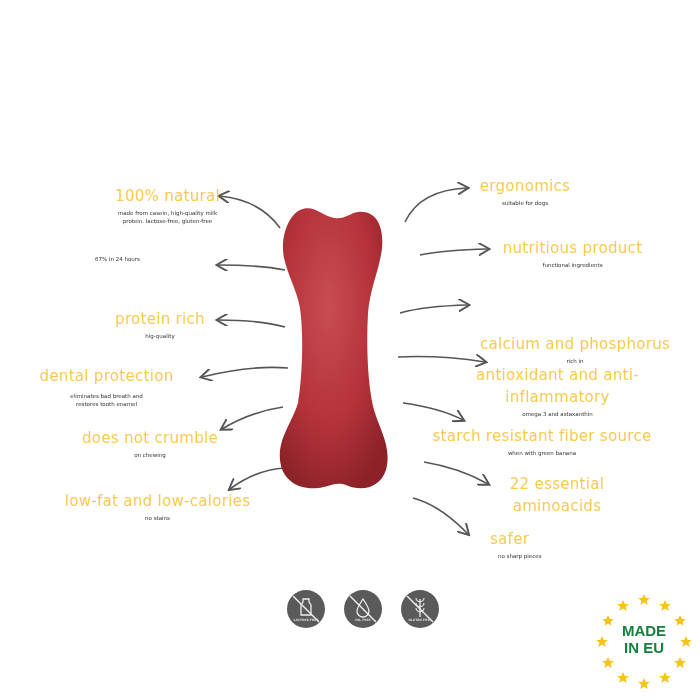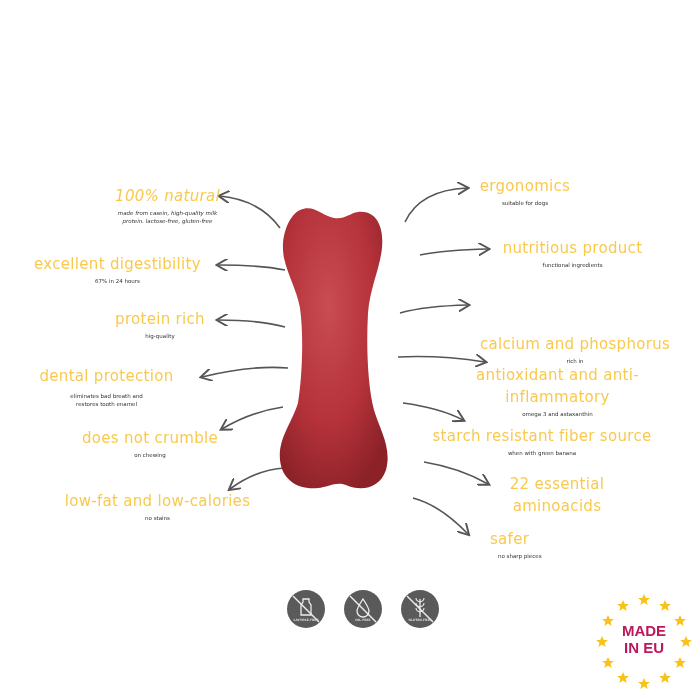--- a/index.html
+++ b/index.html
@@ -7,21 +7,21 @@
   .feat{position:absolute;text-align:center;}
   .feat .title{color:#f9c94e;font-family:"DejaVu Sans",sans-serif;font-size:15px;line-height:22px;letter-spacing:0.3px;white-space:nowrap;}
   .feat .sub{color:#333;font-size:5.5px;line-height:8px;margin-top:2px;}
   svg.arrows{position:absolute;left:0;top:0;}
   .bone{position:absolute;left:258px;top:198px;width:150px;height:300px;}
   .badges{position:absolute;top:590px;left:287px;display:flex;gap:19px;}
   .badge{width:38px;height:38px;border-radius:50%;background:#5a5a5a;position:relative;overflow:hidden;}
   .badge svg{position:absolute;left:0;top:0;}
   .badge .blabel{position:absolute;bottom:6px;left:0;width:100%;text-align:center;color:#ddd;font-size:3px;font-weight:bold;}
   .eu{position:absolute;left:594px;top:592px;width:100px;height:100px;}
-  .eu .eutext{position:absolute;left:0;top:30px;width:100%;text-align:center;color:#be185d;font-weight:bold;font-size:15px;line-height:17px;font-family:"Liberation Sans",sans-serif;}
+  .eu .eutext{position:absolute;left:0;top:30px;width:100%;text-align:center;color:#15803d;font-weight:bold;font-size:15px;line-height:17px;font-family:"Liberation Sans",sans-serif;}
 </style>
 </head>
 <body>
 
 <svg class="arrows" width="700" height="700" viewBox="0 0 700 700">
   <defs>
     <marker id="ah" markerWidth="8" markerHeight="8" refX="6" refY="4" orient="auto">
       <path d="M0,0 L7,4 L0,8" fill="none" stroke="#555" stroke-width="1.2"></path>
     </marker>
   </defs>
@@ -46,26 +46,25 @@
   <defs>
     <radialGradient id="bg" cx="45%" cy="35%" r="70%">
       <stop offset="0" stop-color="#c94d52"></stop>
       <stop offset="0.6" stop-color="#b5323a"></stop>
       <stop offset="1" stop-color="#8c2228"></stop>
     </radialGradient>
   </defs>
   <path d="M42,12 C30,18 22,40 26,60 C30,78 38,90 42,110 C46,140 44,180 40,205 C34,225 20,240 22,262 C24,282 40,292 60,290 C70,289 78,283 88,287 C104,294 122,290 128,272 C134,250 122,232 116,212 C110,190 108,150 110,115 C112,90 122,70 124,50 C126,28 118,12 100,14 C92,15 86,22 76,20 C64,18 56,6 42,12 Z" fill="url(#bg)"></path>
 </svg>
 
-<div class="feat" style="left:95px;top:185px;width:145px;font-style:italic;">
+<div class="feat" style="left:95px;top:185px;width:145px;">
   <div class="title">100% natural</div>
   <div class="sub" style="width:100px;margin:2px auto 0;">made from casein, high-quality milk protein. lactose-free, gluten-free</div>
 </div>
 <div class="feat" style="left:25px;top:253px;width:185px;">
-  <div class="title">excellent digestibility</div>
   <div class="sub">67% in 24 hours</div>
 </div>
 <div class="feat" style="left:100px;top:308px;width:120px;">
   <div class="title">protein rich</div>
   <div class="sub">hig-quality</div>
 </div>
 <div class="feat" style="left:24px;top:365px;width:165px;">
   <div class="title">dental protection</div>
   <div class="sub" style="width:80px;margin:5px auto 0;">eliminates bad breath and restores tooth enamel</div>
 </div>

